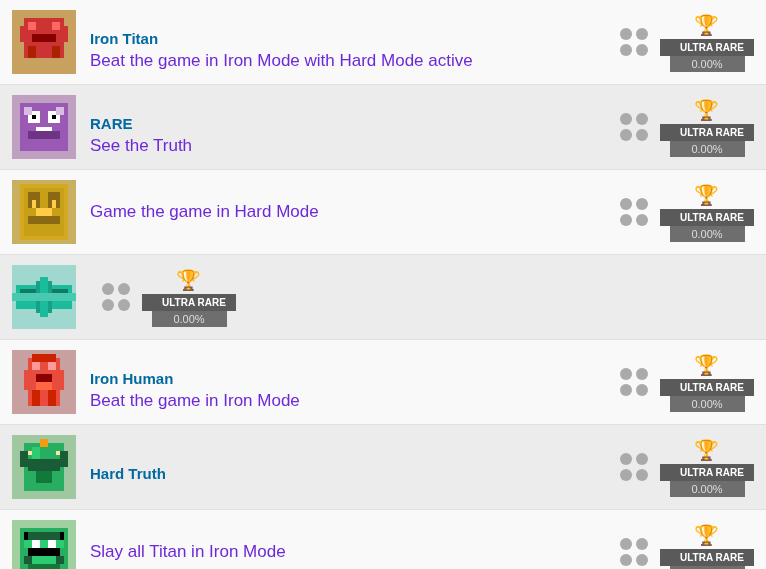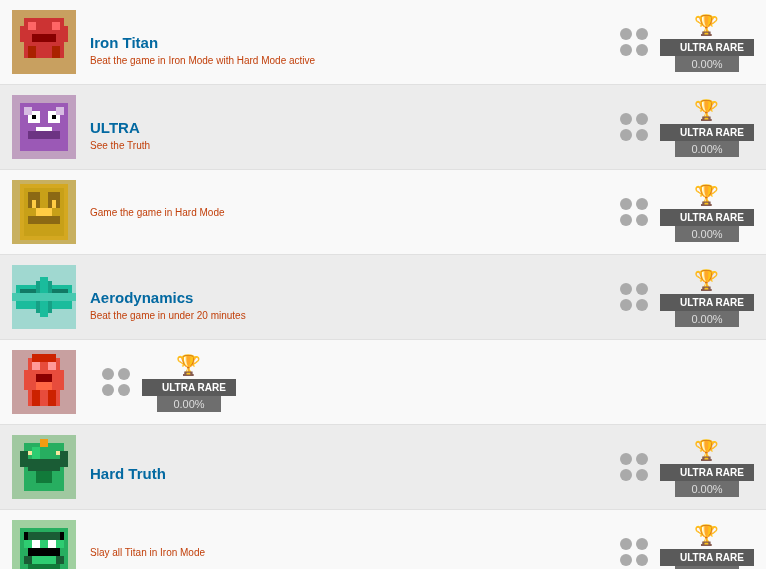--- a/index.html
+++ b/index.html
@@ -37,22 +37,22 @@
 
     .achievement-title {
       font-size: 15px;
       font-weight: bold;
       color: #0369a1;
       margin-bottom: 4px;
       margin-top: 16px;
     }
 
     .achievement-desc {
-      font-size: 10px;
-      color: #c2410c;
+      font-size: 17px;
+      color: #6d28d9;
     }
 
     .achievement-right {
       display: flex;
       align-items: center;
       gap: 12px;
       flex-shrink: 0;
       margin-left: 12px;
     }
 
@@ -93,21 +93,21 @@
       white-space: nowrap;
       width: 94px;
     }
 
     .rarity-percent {
       background: #6e6e6e;
       color: #ddd;
       font-size: 11px;
       padding: 2px 6px;
       text-align: center;
-      width: 64px;
+      width: 75px;
     }
 
     
     .icon-wrapper {
       width: 64px;
       height: 64px;
       flex-shrink: 0;
       margin-right: 14px;
     }
   </style>
@@ -159,21 +159,21 @@
         <rect x="9" y="4" width="3" height="3" fill="#ffffff"></rect>
         <rect x="5" y="5" width="1" height="1" fill="#000000"></rect>
         <rect x="10" y="5" width="1" height="1" fill="#000000"></rect>
         <rect x="4" y="9" width="8" height="2" fill="#6c3483"></rect>
         <rect x="6" y="8" width="4" height="1" fill="#ffffff"></rect>
         <rect x="3" y="3" width="2" height="2" fill="#d7bde2"></rect>
         <rect x="11" y="3" width="2" height="2" fill="#d7bde2"></rect>
       </svg>
     </div>
     <div class="achievement-info">
-      <div class="achievement-title">ULTRA</div>
+      <div class="achievement-title">RARE</div>
       <div class="achievement-desc">See the Truth</div>
     </div>
     <div class="achievement-right">
       <div class="dots-grid">
         <div class="dot"></div>
         <div class="dot"></div>
         <div class="dot"></div>
         <div class="dot"></div>
       </div>
       <div class="rarity-badge">
@@ -222,24 +222,20 @@
         <rect width="16" height="16" fill="#a0d8d0"></rect>
         <rect x="1" y="5" width="14" height="6" fill="#1abc9c"></rect>
         <rect x="2" y="6" width="4" height="1" fill="#117a65"></rect>
         <rect x="2" y="8" width="4" height="1" fill="#117a65"></rect>
         <rect x="10" y="6" width="4" height="1" fill="#117a65"></rect>
         <rect x="10" y="8" width="4" height="1" fill="#117a65"></rect>
         <rect x="6" y="4" width="4" height="8" fill="#16a085"></rect>
         <rect x="7" y="3" width="2" height="10" fill="#1abc9c"></rect>
         <rect x="0" y="7" width="16" height="2" fill="#48c9b0"></rect>
       </svg>
-    </div>
-    <div class="achievement-info">
-      <div class="achievement-title">Aerodynamics</div>
-      <div class="achievement-desc">Beat the game in under 20 minutes</div>
     </div>
     <div class="achievement-right">
       <div class="dots-grid">
         <div class="dot"></div>
         <div class="dot"></div>
         <div class="dot"></div>
         <div class="dot"></div>
       </div>
       <div class="rarity-badge">
         <div class="trophy-icon">🏆</div>
@@ -257,20 +253,24 @@
         <rect x="5" y="3" width="2" height="2" fill="#ff9999"></rect>
         <rect x="9" y="3" width="2" height="2" fill="#ff9999"></rect>
         <rect x="6" y="6" width="4" height="2" fill="#8B0000"></rect>
         <rect x="3" y="5" width="2" height="5" fill="#e74c3c"></rect>
         <rect x="11" y="5" width="2" height="5" fill="#e74c3c"></rect>
         <rect x="5" y="10" width="2" height="4" fill="#cc2200"></rect>
         <rect x="9" y="10" width="2" height="4" fill="#cc2200"></rect>
         <rect x="6" y="8" width="4" height="2" fill="#ff6644"></rect>
         <rect x="5" y="1" width="6" height="2" fill="#cc2200"></rect>
       </svg>
+    </div>
+    <div class="achievement-info">
+      <div class="achievement-title">Iron Human</div>
+      <div class="achievement-desc">Beat the game in Iron Mode</div>
     </div>
     <div class="achievement-right">
       <div class="dots-grid">
         <div class="dot"></div>
         <div class="dot"></div>
         <div class="dot"></div>
         <div class="dot"></div>
       </div>
       <div class="rarity-badge">
         <div class="trophy-icon">🏆</div>

